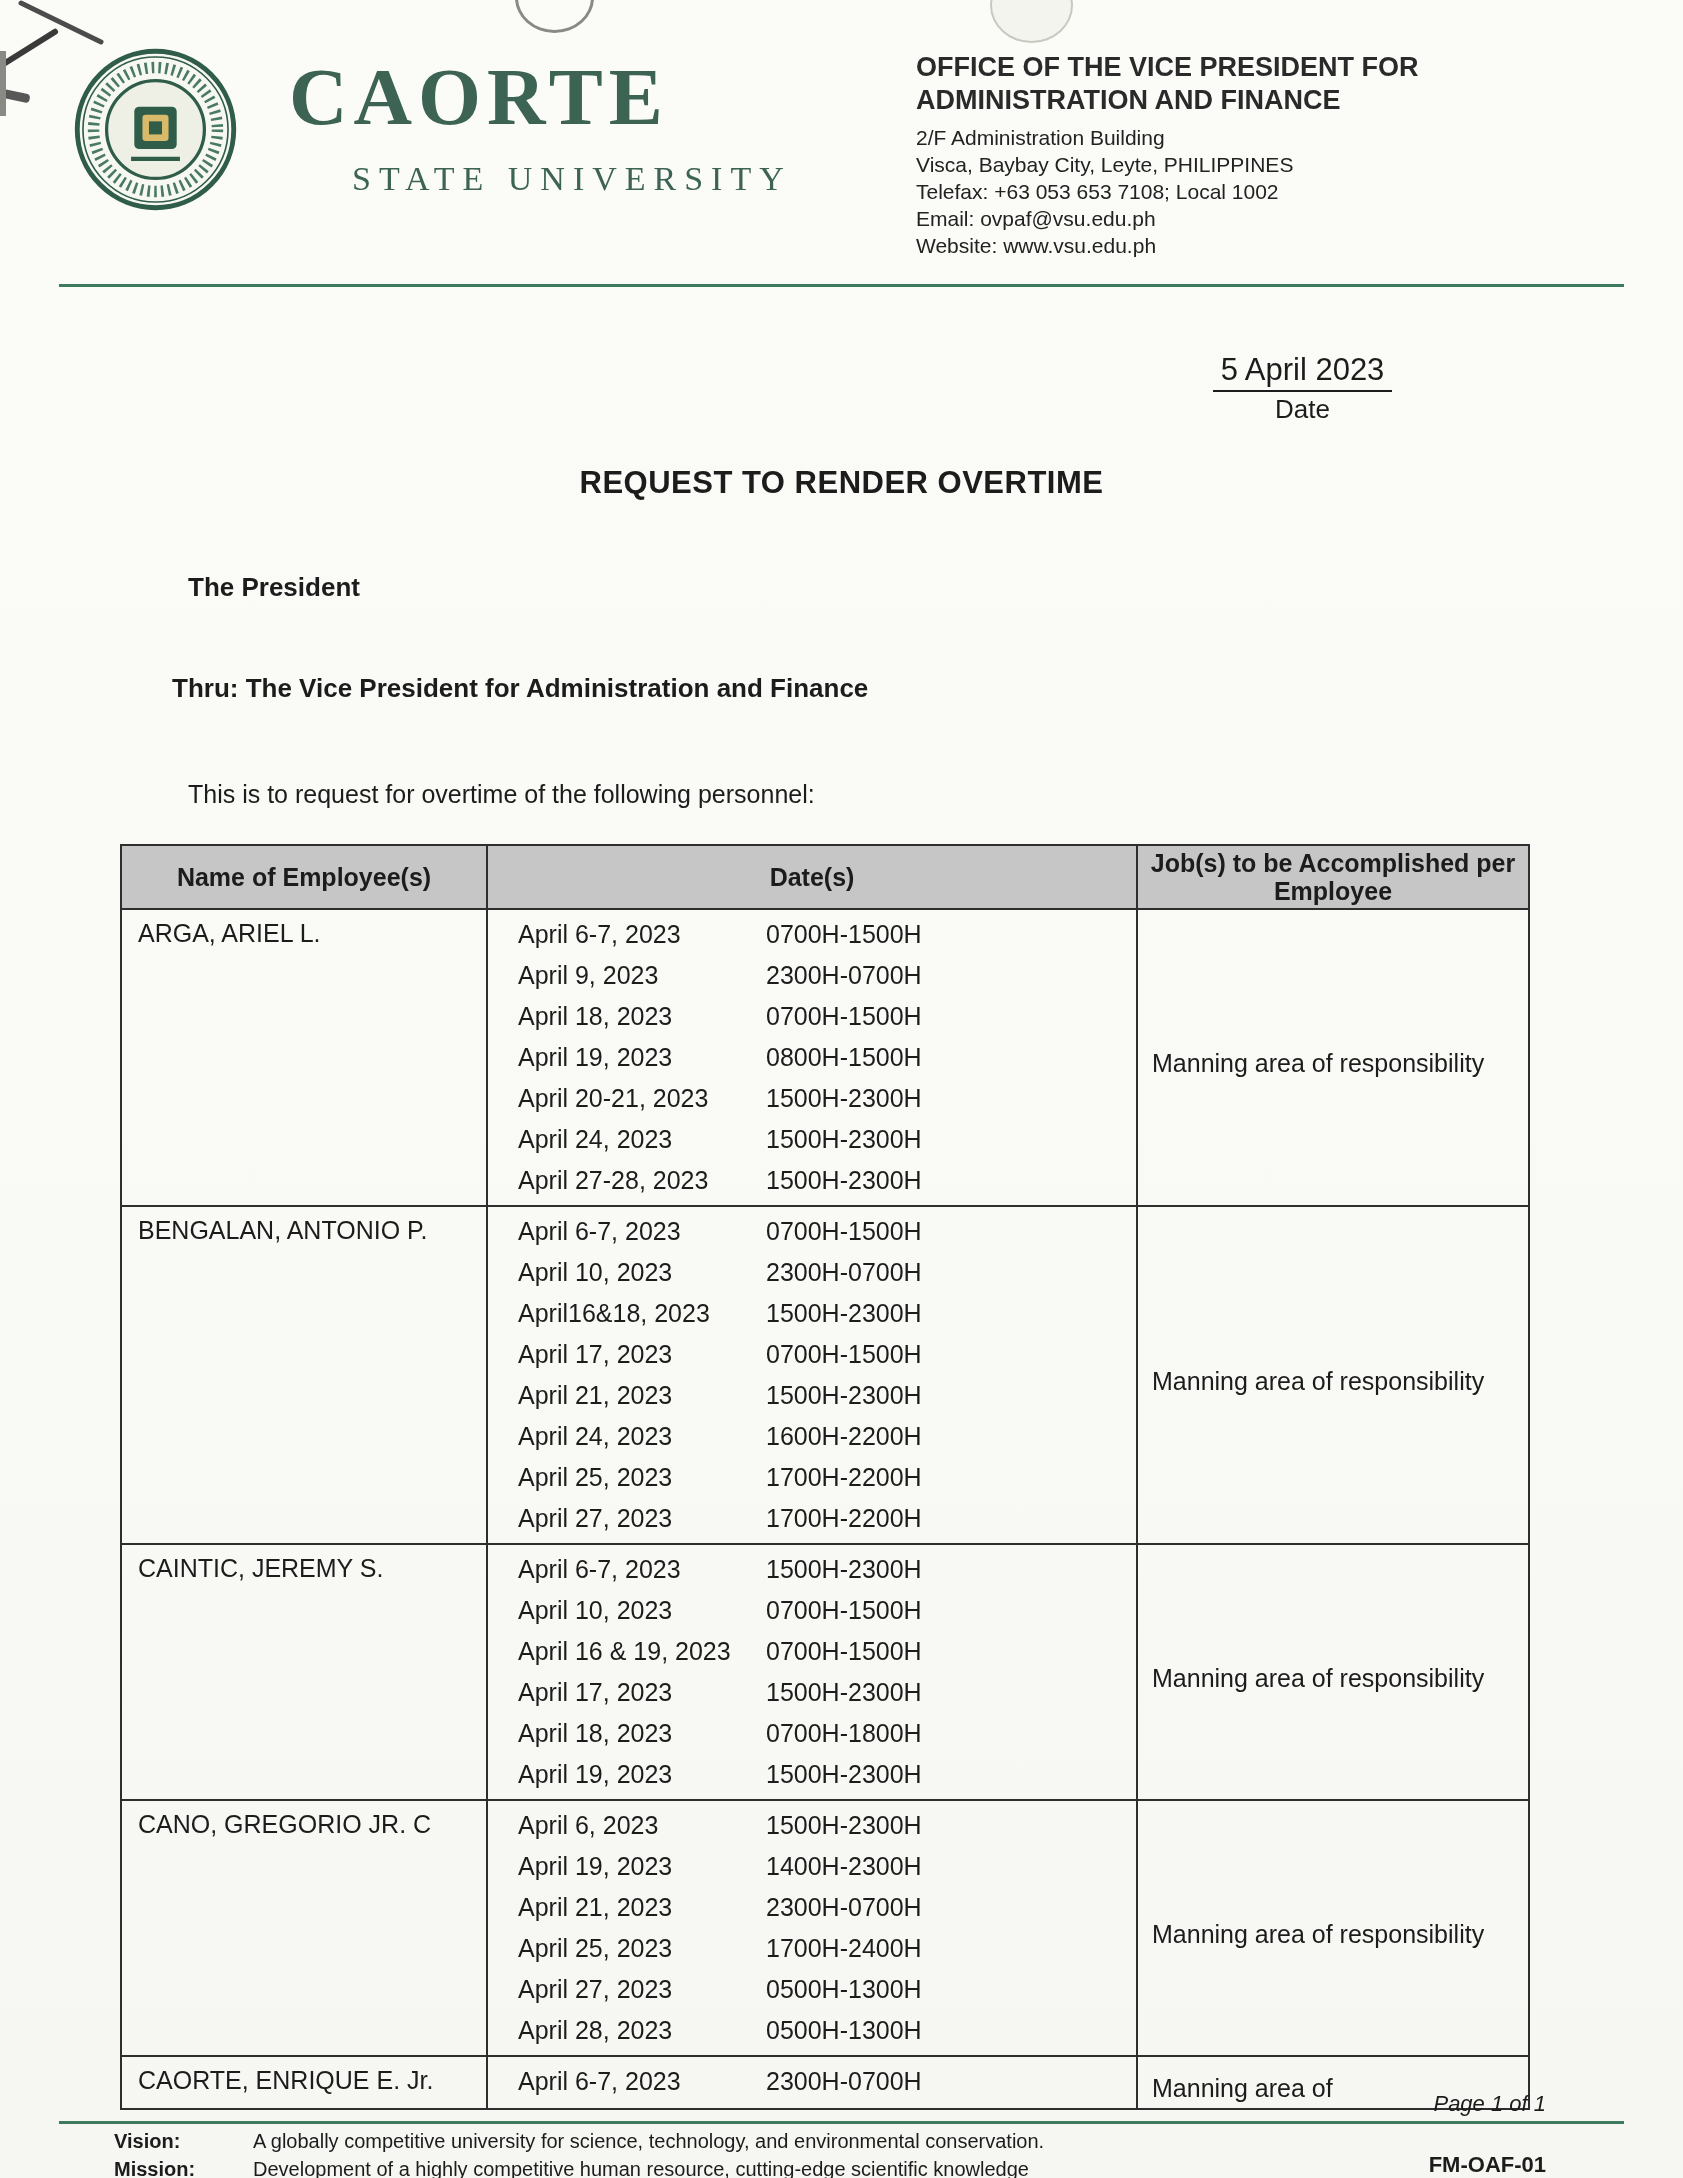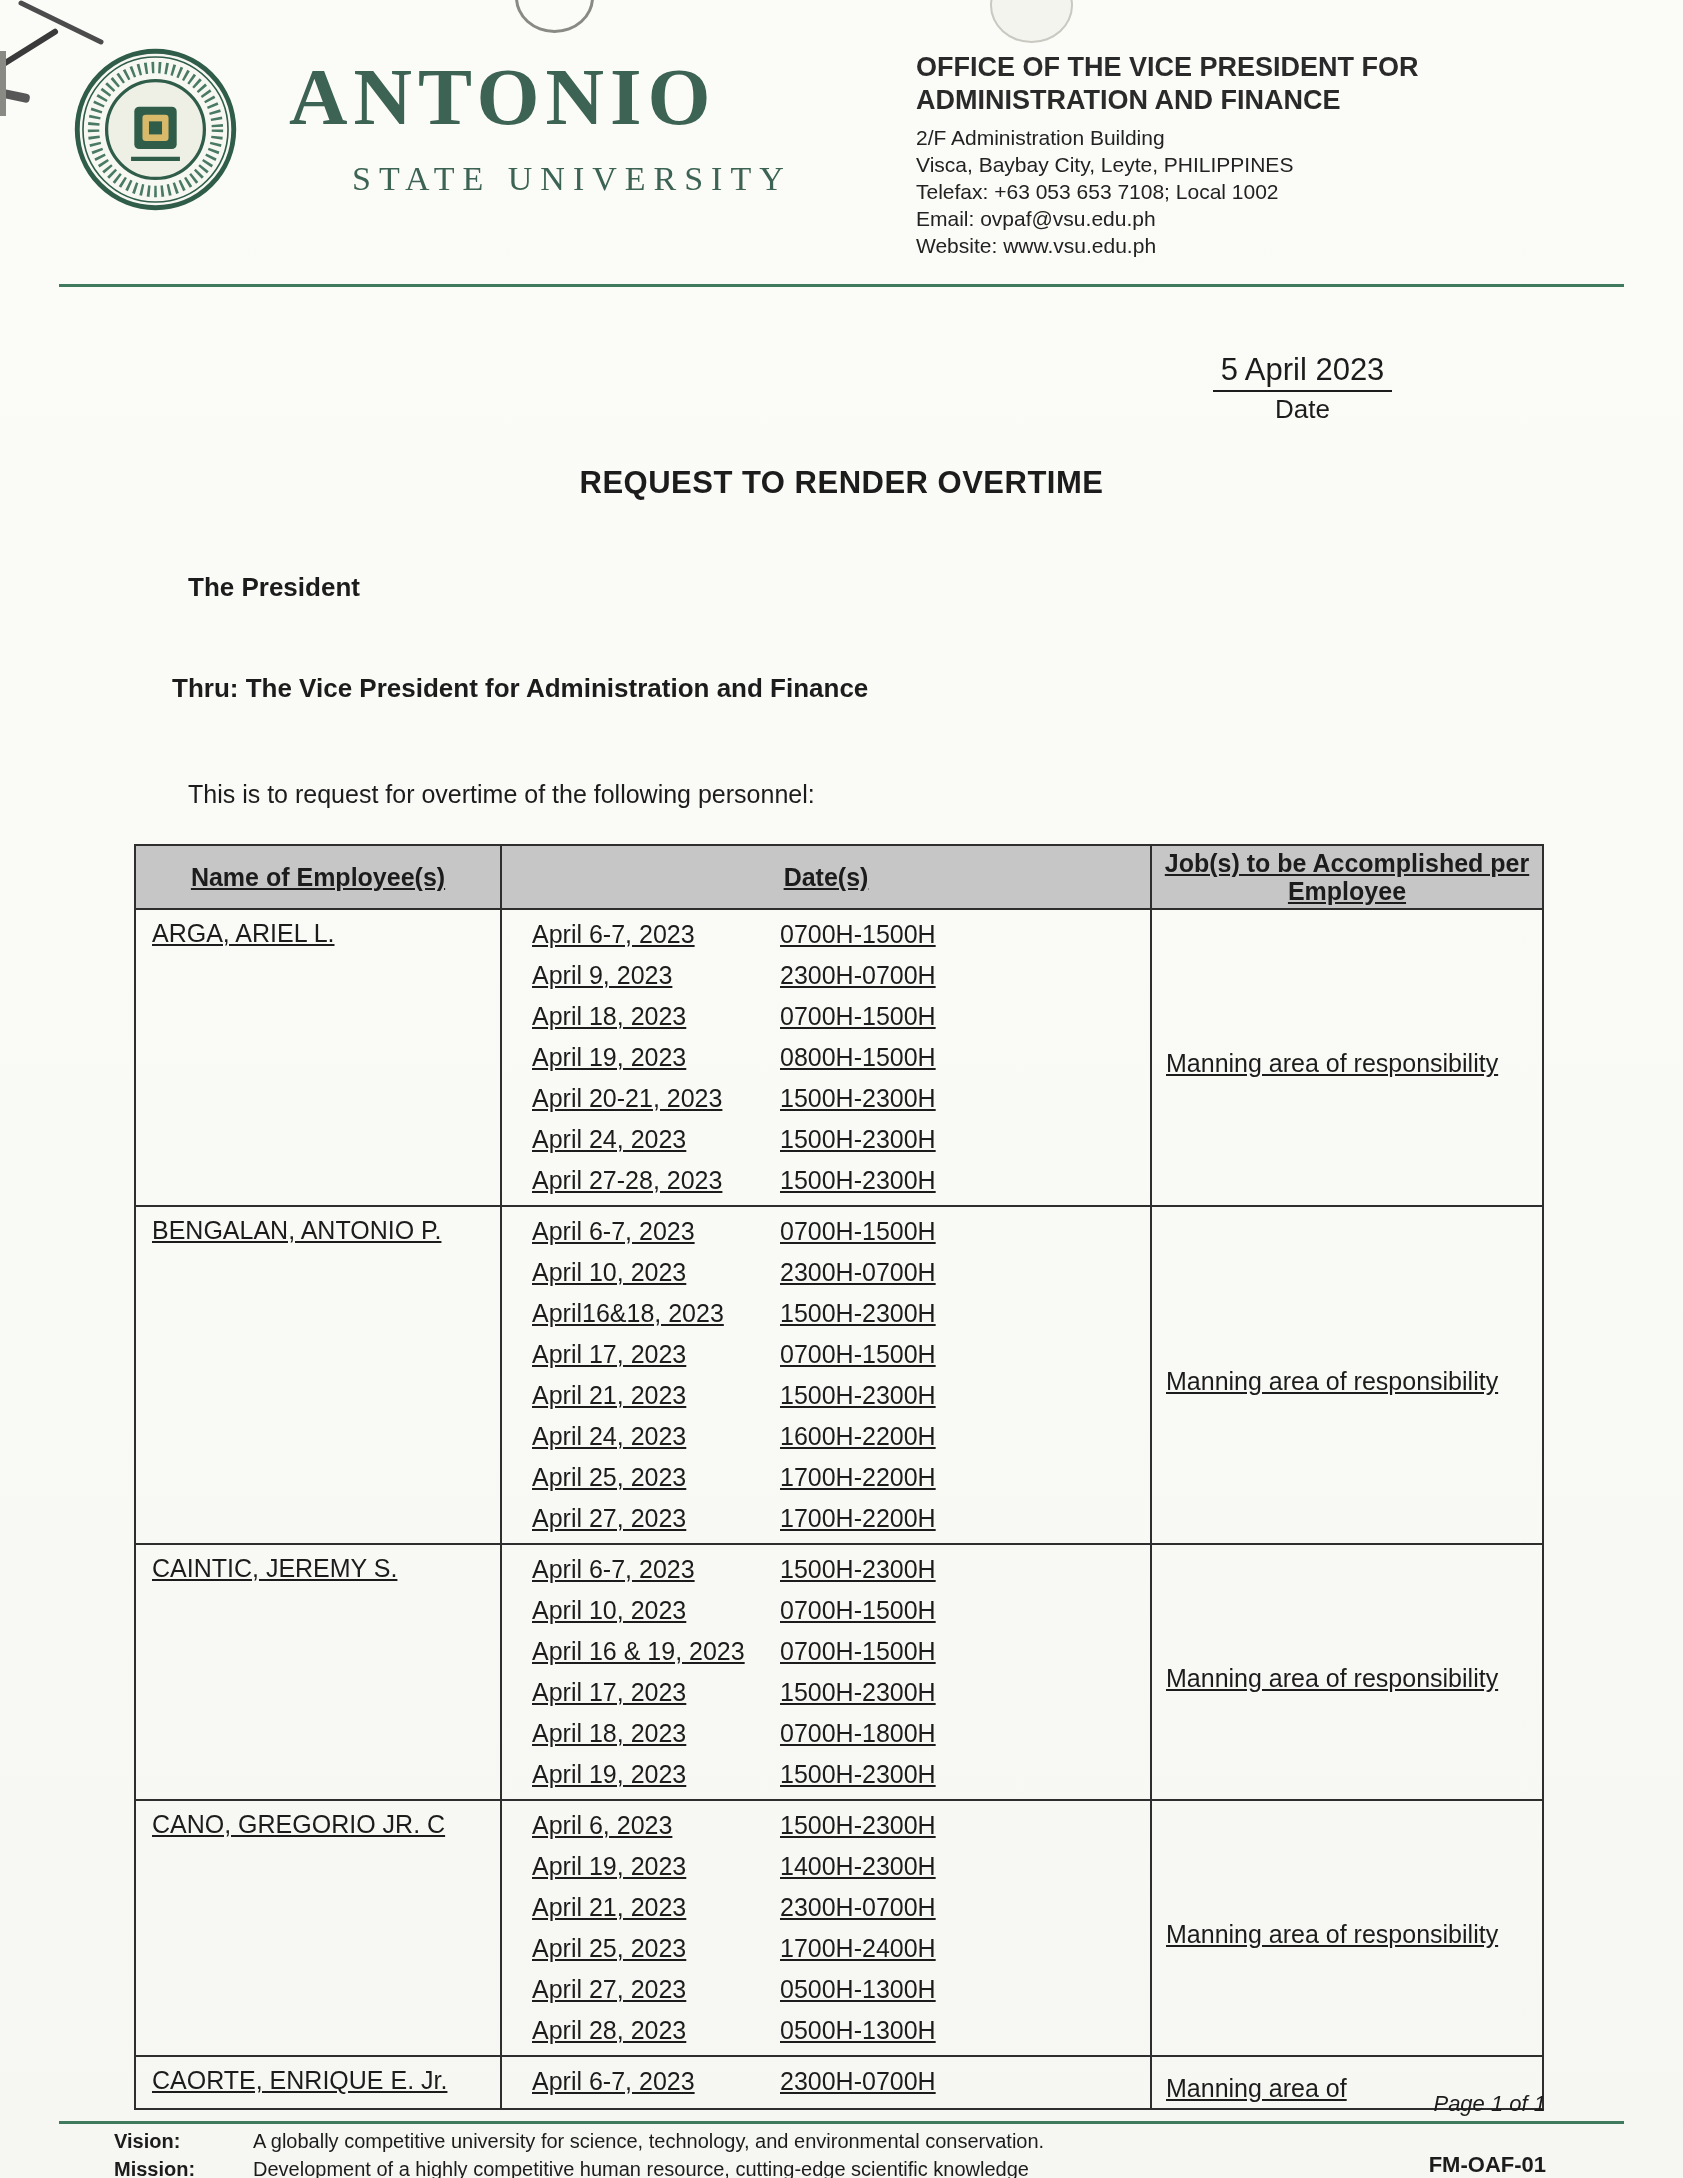--- a/index.html
+++ b/index.html
@@ -49,24 +49,23 @@
   .doc-title {
     position: absolute; top: 465px; left: 0; right: 0;
     text-align: center; font-size: 31px; font-weight: bold; letter-spacing: 0.5px;
   }
   .recipient { position: absolute; top: 572px; left: 188px; font-size: 26px; font-weight: bold; }
   .thru-line { position: absolute; top: 673px; left: 172px; font-size: 26px; font-weight: bold; }
   .intro-line { position: absolute; top: 780px; left: 188px; font-size: 25px; }
 
   
   .ot-table {
-    position: absolute; top: 844px; left: 134px;
+    position: absolute; top: 844px; left: 120px;
     width: 1409px; border-collapse: collapse;
     table-layout: fixed;
-    text-decoration: underline;
   }
   .ot-table th, .ot-table td { border: 2px solid #2e2e2e; }
   .ot-table thead th {
     background: #c6c6c6;
     font-size: 25px; font-weight: bold; color: #1c1c1c;
     line-height: 28px; padding: 3px 10px; text-align: center;
   }
   .name-cell {
     font-size: 25px; vertical-align: top;
     padding: 9px 10px 4px 16px;
@@ -121,21 +120,21 @@
       <circle cx="50" cy="50" r="48" fill="#f8f8f3" stroke="#2f5d4a" stroke-width="3"></circle>
       <circle cx="50" cy="50" r="44.5" fill="none" stroke="#2f5d4a" stroke-width="1"></circle>
       <circle cx="50" cy="50" r="38" fill="none" stroke="#4a7a64" stroke-width="7" stroke-dasharray="1.6 2.6"></circle>
       <circle cx="50" cy="50" r="30" fill="#eef0e6" stroke="#2f5d4a" stroke-width="2"></circle>
       <rect x="37" y="36" width="26" height="26" rx="3" fill="#2f5d4a"></rect>
       <rect x="42" y="41" width="16" height="16" rx="2" fill="#d9b96a"></rect>
       <rect x="46" y="45" width="8" height="8" fill="#2f5d4a"></rect>
       <path d="M35 68 H65" stroke="#2f5d4a" stroke-width="2.5"></path>
     </svg>
   </div>
-  <div class="univ-name">ANTONIO</div>
+  <div class="univ-name">CAORTE</div>
   <div class="univ-sub">STATE UNIVERSITY</div>
 
   <div class="office-block">
     <div class="office-title">OFFICE OF THE VICE PRESIDENT FOR</div>
     <div class="office-title">ADMINISTRATION AND FINANCE</div>
     <div class="office-info">
       <div>2/F Administration Building</div>
       <div>Visca, Baybay City, Leyte, PHILIPPINES</div>
       <div>Telefax: +63 053 653 7108; Local 1002</div>
       <div>Email: ovpaf@vsu.edu.ph</div>

